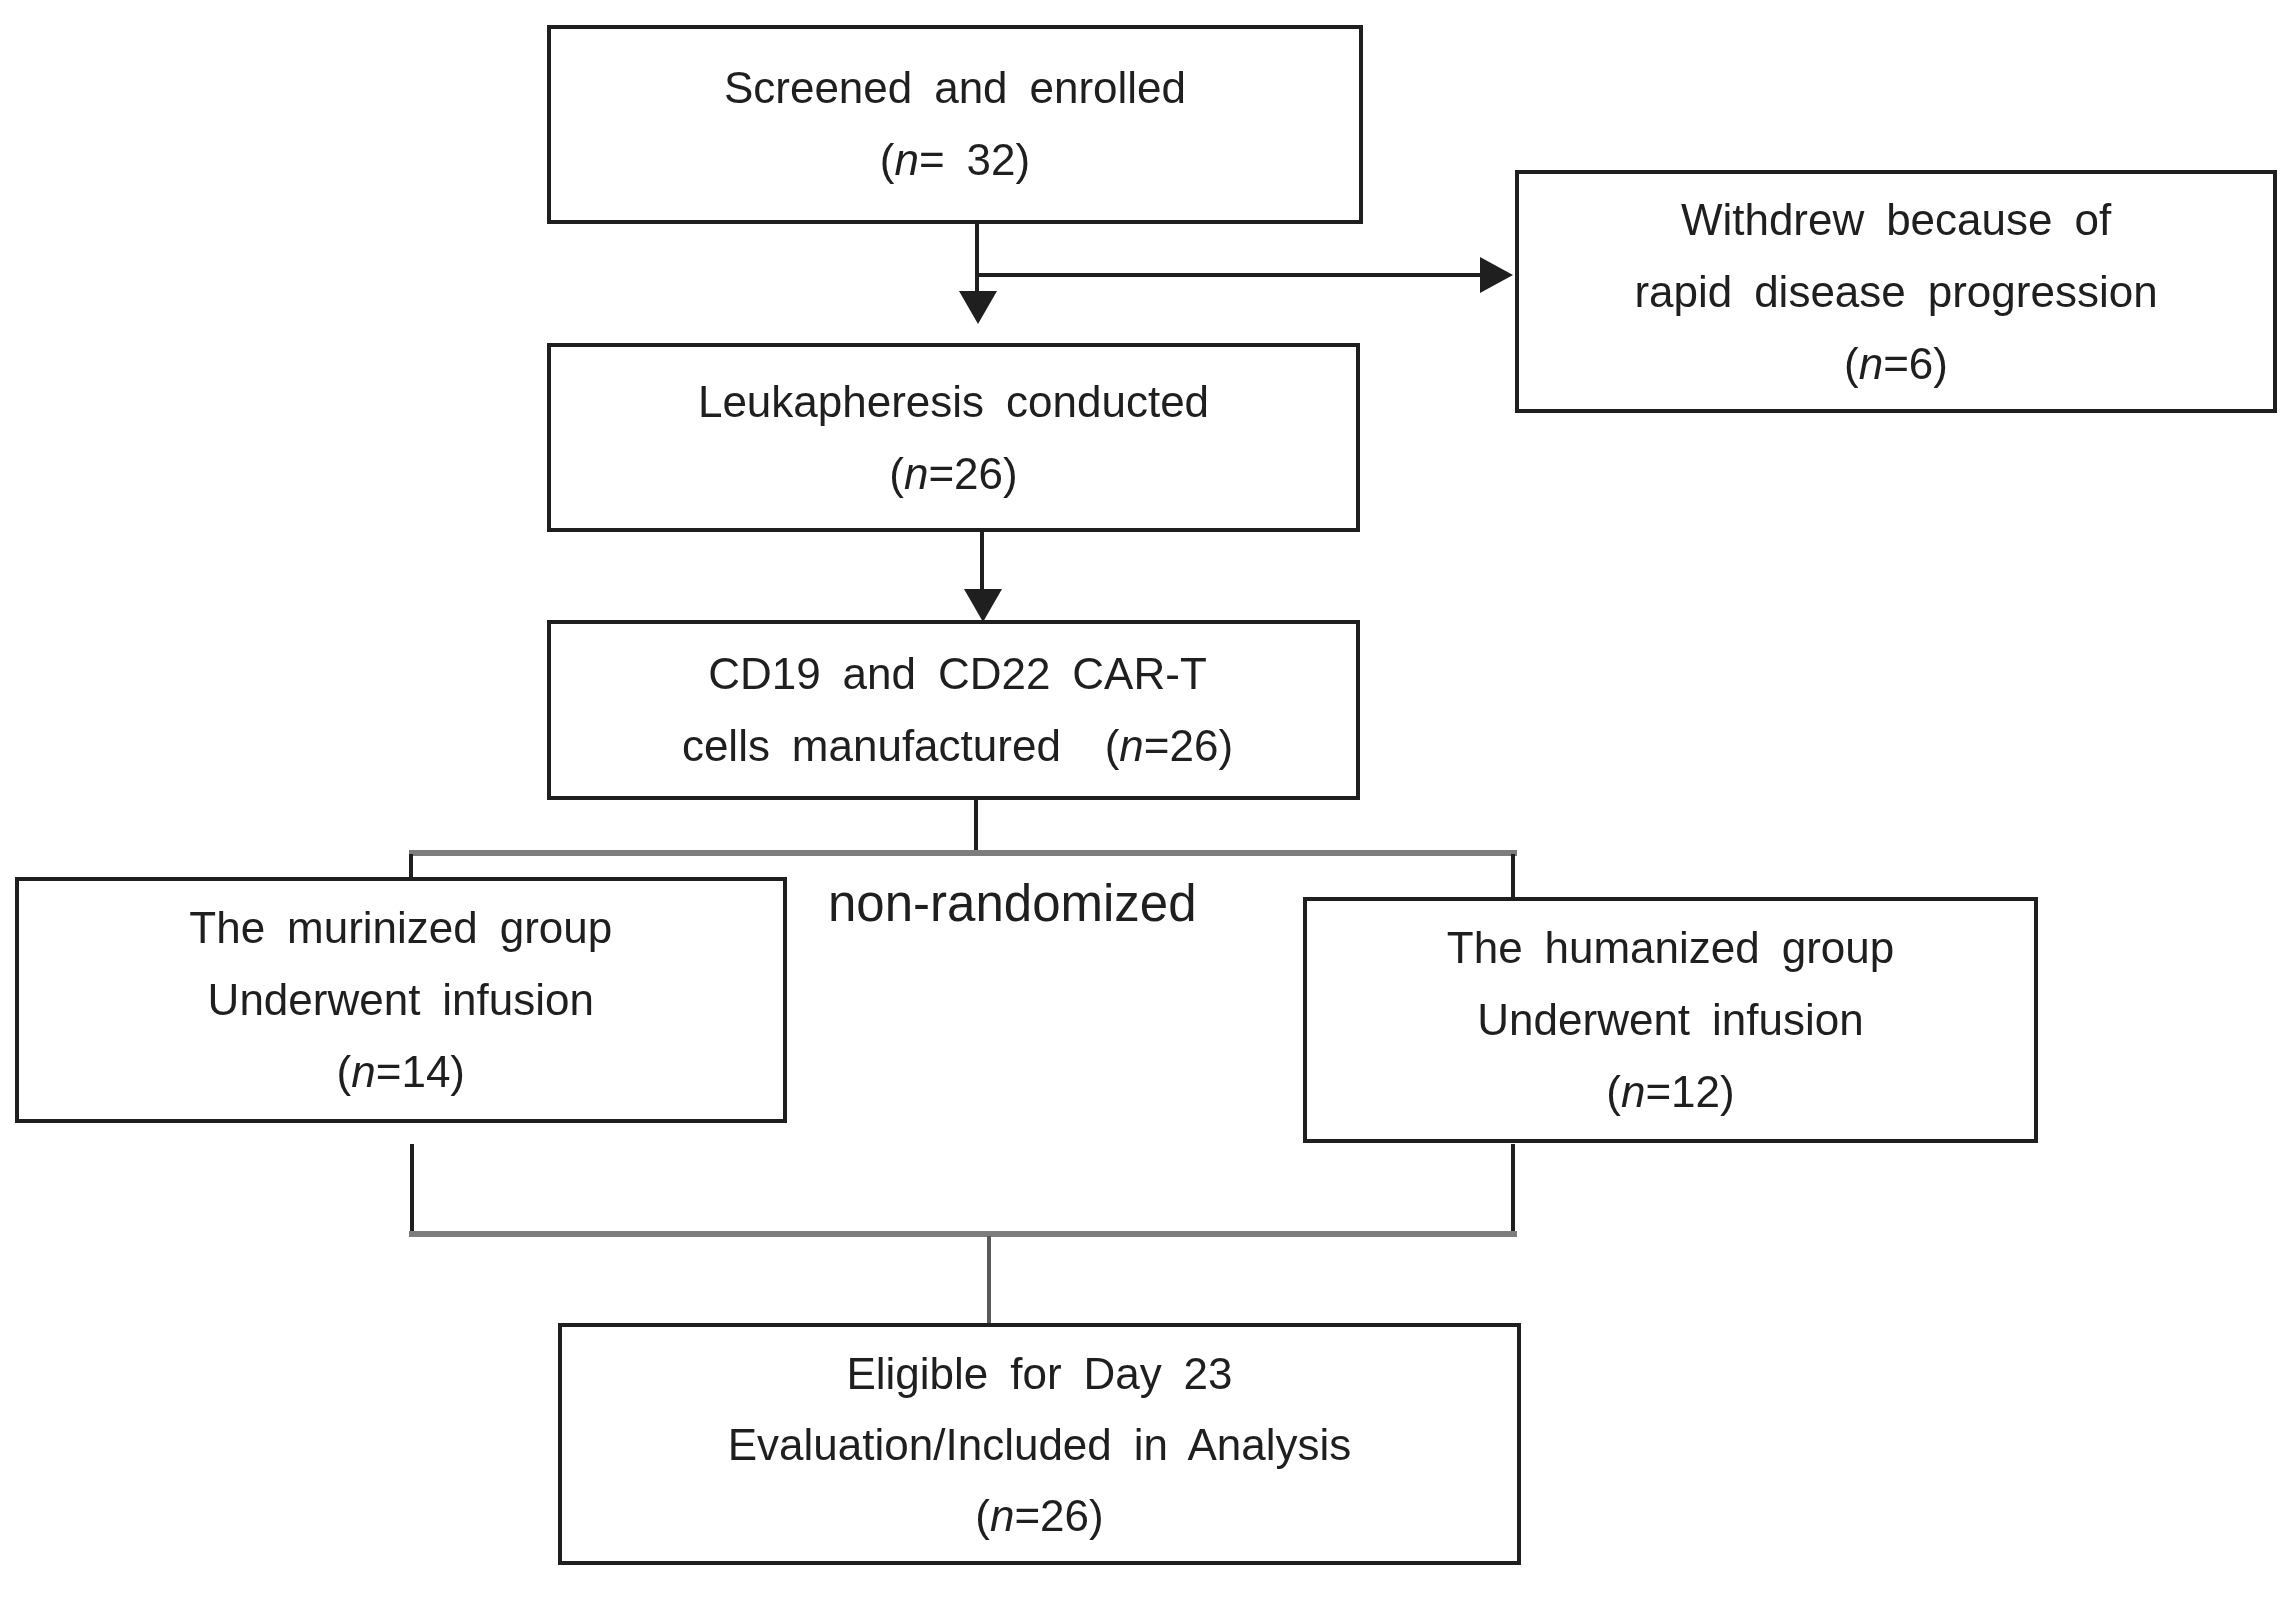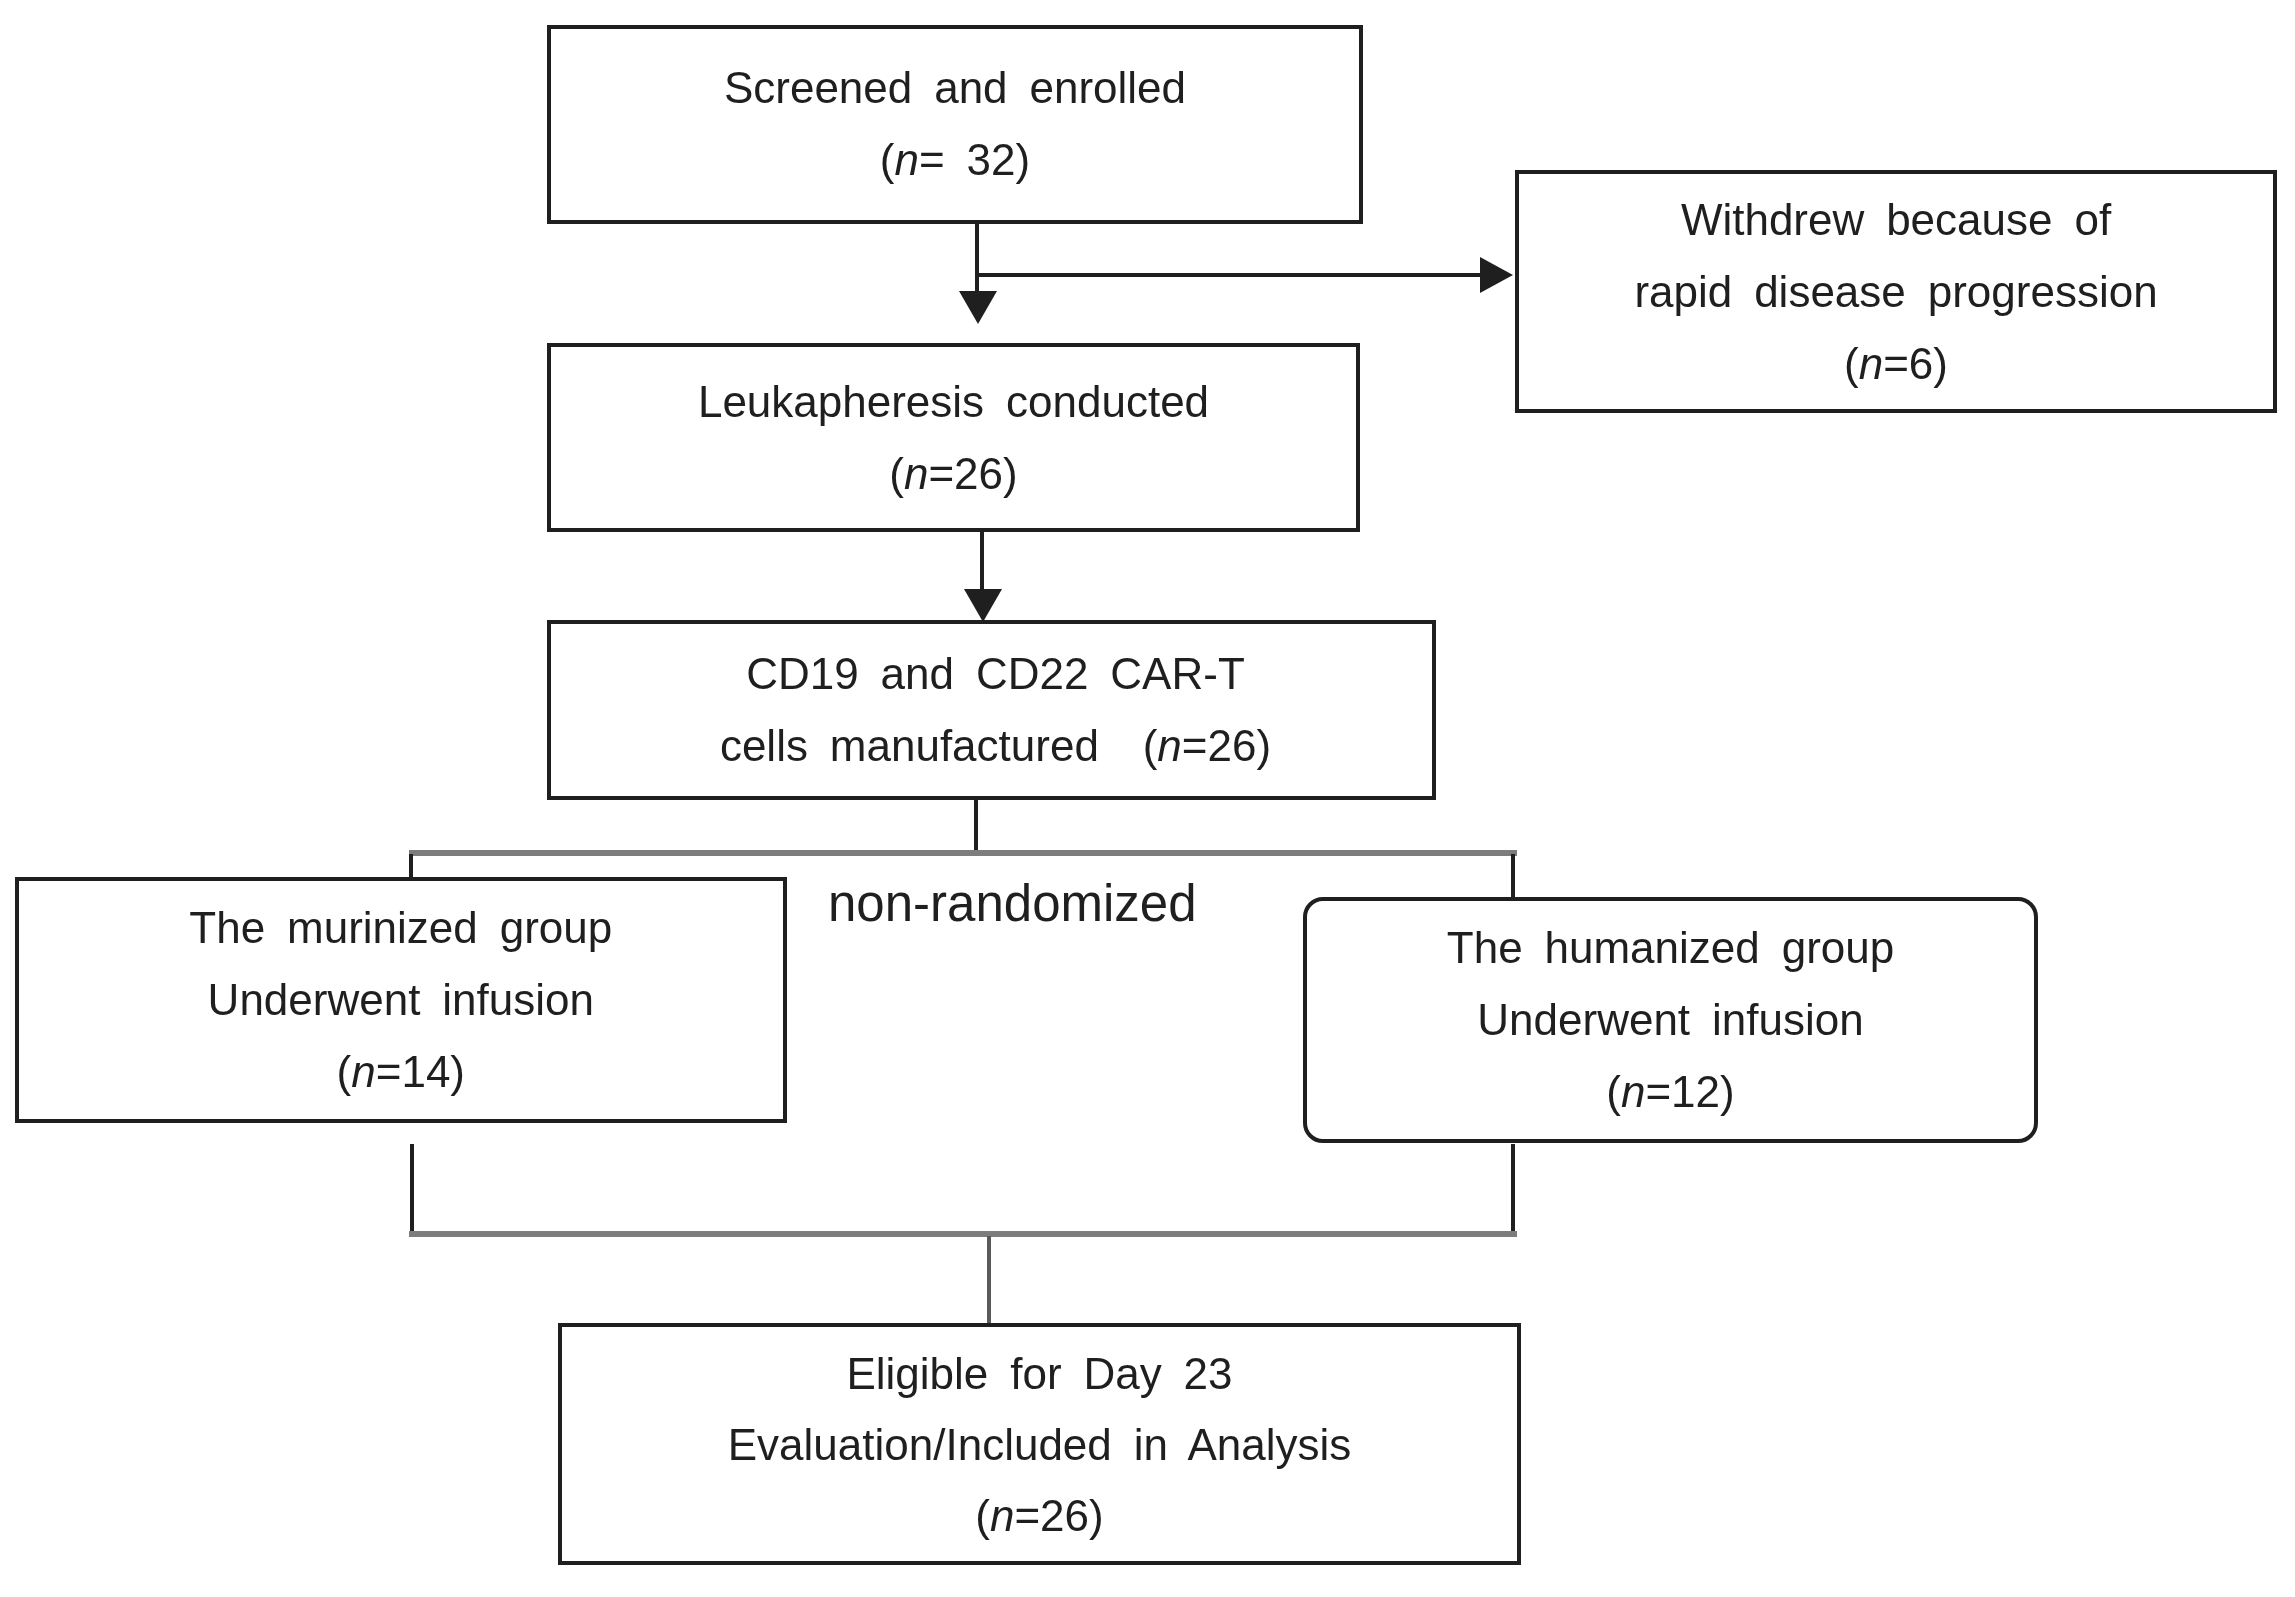--- a/index.html
+++ b/index.html
@@ -39,23 +39,23 @@
     white-space: pre;
     word-spacing: 0.22em;
     color: var(--text);
   }
   .nvar { font-style: italic; }
 
   
   #node-screened      { left: 547px;  top: 24.6px;   width: 816px;  height: 199px; }
   #node-withdrew      { left: 1515px; top: 158px;  width: 762px;  height: 243px; margin-top: 12px; }
   #node-leukapheresis { left: 547px;  top: 323px;  width: 813px;  height: 189px; margin-top: 20px; }
-  #node-manufactured  { left: 547px;  top: 620px;  width: 889px;  height: 180px; padding-left: 8px; }
+  #node-manufactured  { left: 547px;  top: 620px;  width: 813px;  height: 180px; padding-left: 8px; }
   #node-murinized     { left: 14.8px;   top: 877px; width: 772px;  height: 246px; }
-  #node-humanized     { left: 1303px; top: 897px; width: 735px;  height: 246px; border-radius: 20px; }
+  #node-humanized     { left: 1303px; top: 897px; width: 735px;  height: 246px; }
   #node-eligible      { left: 558px;  top: 1323px; width: 963px; height: 242px; }
   #node-eligible .line { line-height: 71px; }
 
   
   .vline, .hline { position: absolute; background: var(--connector); }
   .grayline { position: absolute; background: var(--branch-connector); }
 
   #v-screened-down   { left: 975px; top: 223px;  width: 4.1px;  height: 72px; }
   #arrow-down-leuk   { position: absolute; left: 959px; top: 291px; width: 0; height: 0;
                        border-left: 19px solid transparent; border-right: 19px solid transparent;

